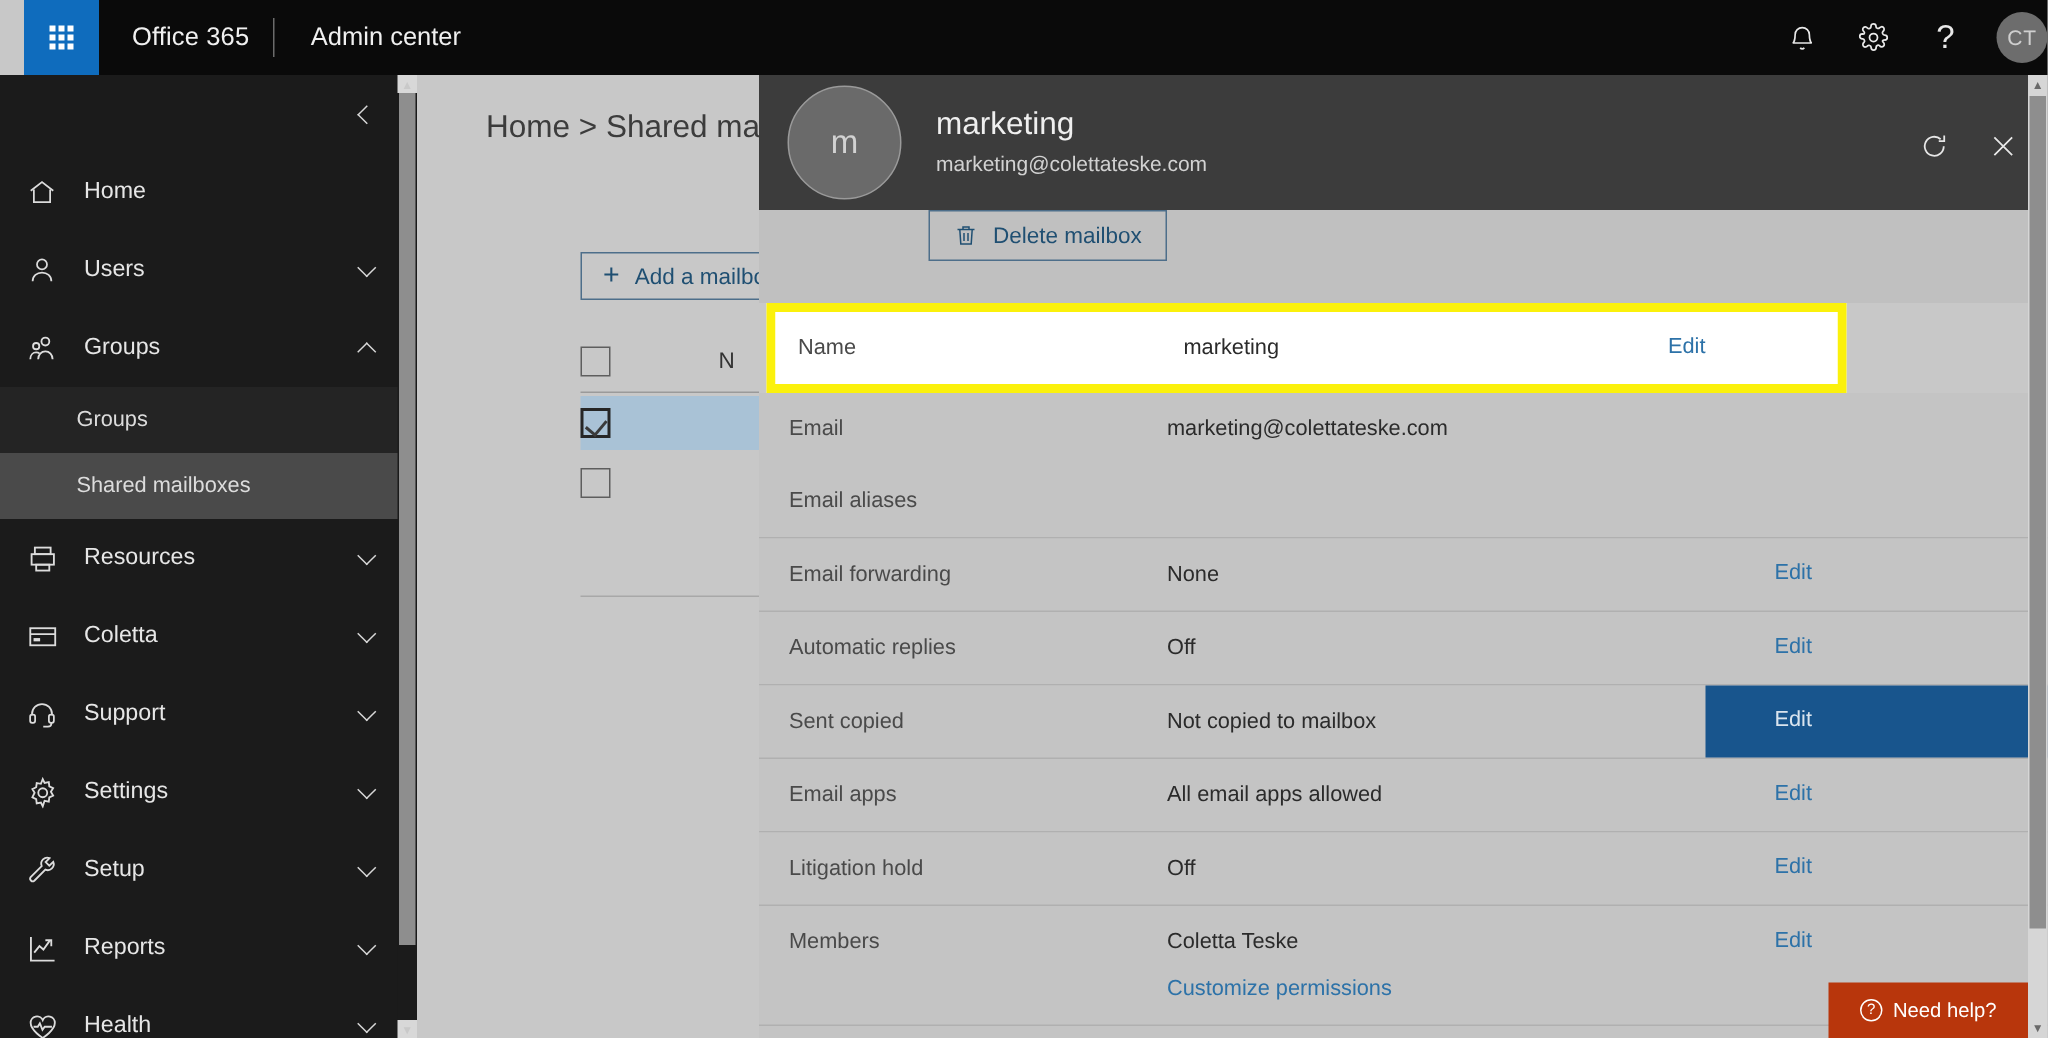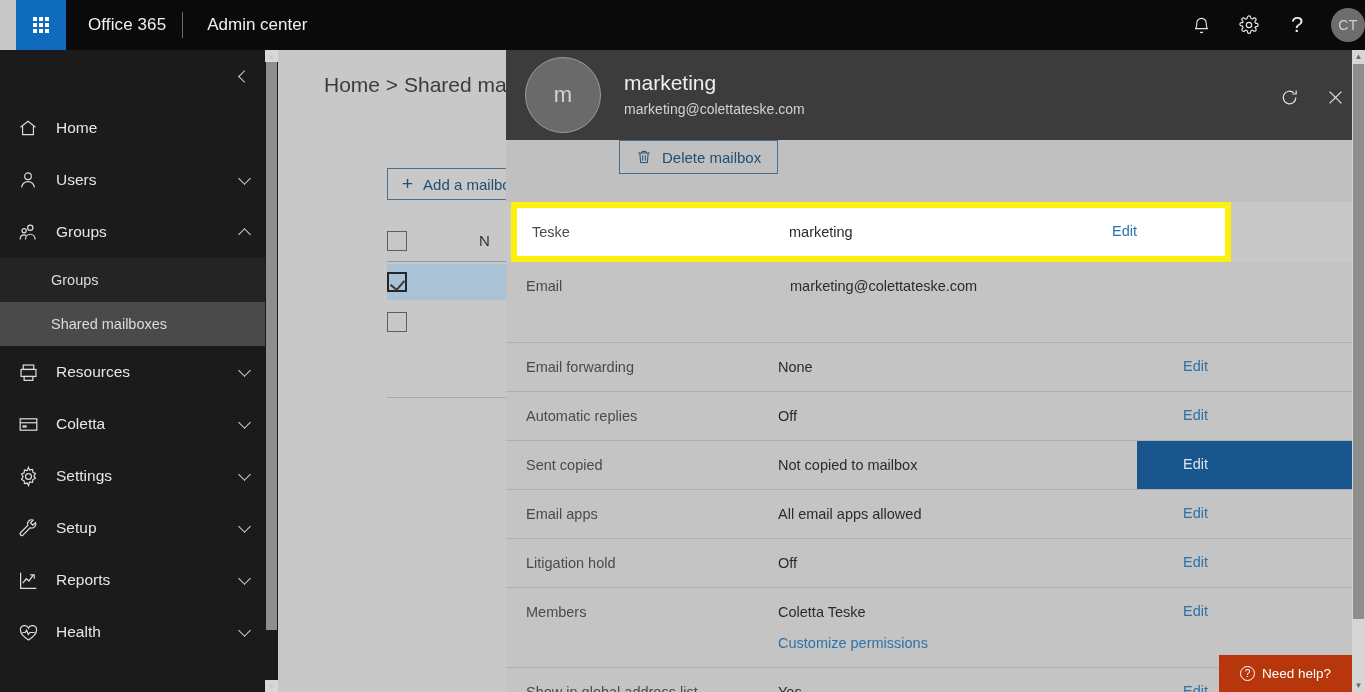--- a/index.html
+++ b/index.html
@@ -211,21 +211,21 @@
   }
   .drow.selected .dedit { background: #18558d; color: #d9e4ee; }
   .hl-wrap {
     position: relative; border: 6px solid #fbf10c; background: #fff;
     margin: 0 134px 0 5px;
   }
   .hl-wrap .drow { border-bottom: 0; background: #fff; }
   .hl-wrap .drow .dlabel { padding-left: 15px; }
   .hl-wrap .drow .dedit { width: 135px; flex: 0 0 135px; padding-left: 22px; }
 
-  .drow.norule { border-bottom: 0; gap: 12px; }
+  .drow.norule { border-bottom: 0; }
   .drow.tall .dvalue, .drow.tall .dlabel { padding-bottom: 16px; }
 
   .need-help {
     position: absolute; right: 13px; bottom: 0; width: 133px; height: 37px;
     background: #b8360c; color: #fff; font-size: 13.5px;
     display: flex; align-items: center; justify-content: center; gap: 7px;
     cursor: pointer; z-index: 70;
   }
   .qmark {
     width: 15px; height: 15px; border: 1.3px solid #fff; border-radius: 50%;
@@ -342,20 +342,34 @@
             <path d="M2.5 10h19"></path>
             <rect x="5" y="13" width="5" height="2.5" fill="currentColor" stroke="none"></rect>
           </svg>
       </span>
       <span class="nav-label">Coletta</span>
       <span class="nav-caret">
           <i class="chev down"></i>
         </span>
     </div>
 
+    <div class="nav-item">
+      <span class="nav-ico">
+        <svg width="20" height="20" viewBox="0 0 24 24" fill="none" stroke="currentColor" stroke-width="1.4">
+            <path d="M4 13v-1a8 8 0 0 1 16 0v1"></path>
+            <rect x="2.5" y="12.5" width="4" height="6.5" rx="1.6"></rect>
+            <rect x="17.5" y="12.5" width="4" height="6.5" rx="1.6"></rect>
+            <path d="M19.5 19v.8c0 1.3-1.2 2.2-2.8 2.2H13"></path>
+          </svg>
+      </span>
+      <span class="nav-label">Support</span>
+      <span class="nav-caret">
+          <i class="chev down"></i>
+        </span>
+    </div>
 
     <div class="nav-item">
       <span class="nav-ico">
         <svg width="21" height="21" viewBox="0 0 24 24" fill="none" stroke="currentColor" stroke-width="1.4">
             <circle cx="12" cy="12" r="3.4"></circle>
             <path d="M12 1.6l1.4 2.9 3.2-.6.4 3.2 2.9 1.4-1.7 2.8 1.7 2.8-2.9 1.4-.4 3.2-3.2-.6L12 22.4l-1.4-2.9-3.2.6-.4-3.2-2.9-1.4L5.8 12 4.1 9.2 7 7.8l.4-3.2 3.2.6z"></path>
           </svg>
       </span>
       <span class="nav-label">Settings</span>
       <span class="nav-caret">
@@ -470,33 +484,34 @@
           </svg>
         </span>
         <span>Delete mailbox</span>
       </div>
     </div>
 
     <div class="rows">
 
       <div class="hl-wrap">
         <div class="drow">
-          <div class="dlabel">Teske</div>
+          <div class="dlabel">Name</div>
           <div class="dvalue">marketing</div>
           <div class="dedit">Edit</div>
         </div>
       </div>
 
       <div class="drow norule">
         <div class="dlabel">Email</div>
         <div class="dvalue">marketing@colettateske.com</div>
         <div class="dedit"></div>
       </div>
 
       <div class="drow">
+        <div class="dlabel">Email aliases</div>
         <div class="dvalue"></div>
         <div class="dedit"></div>
       </div>
 
       <div class="drow">
         <div class="dlabel">Email forwarding</div>
         <div class="dvalue">None</div>
         <div class="dedit">Edit</div>
       </div>
 

